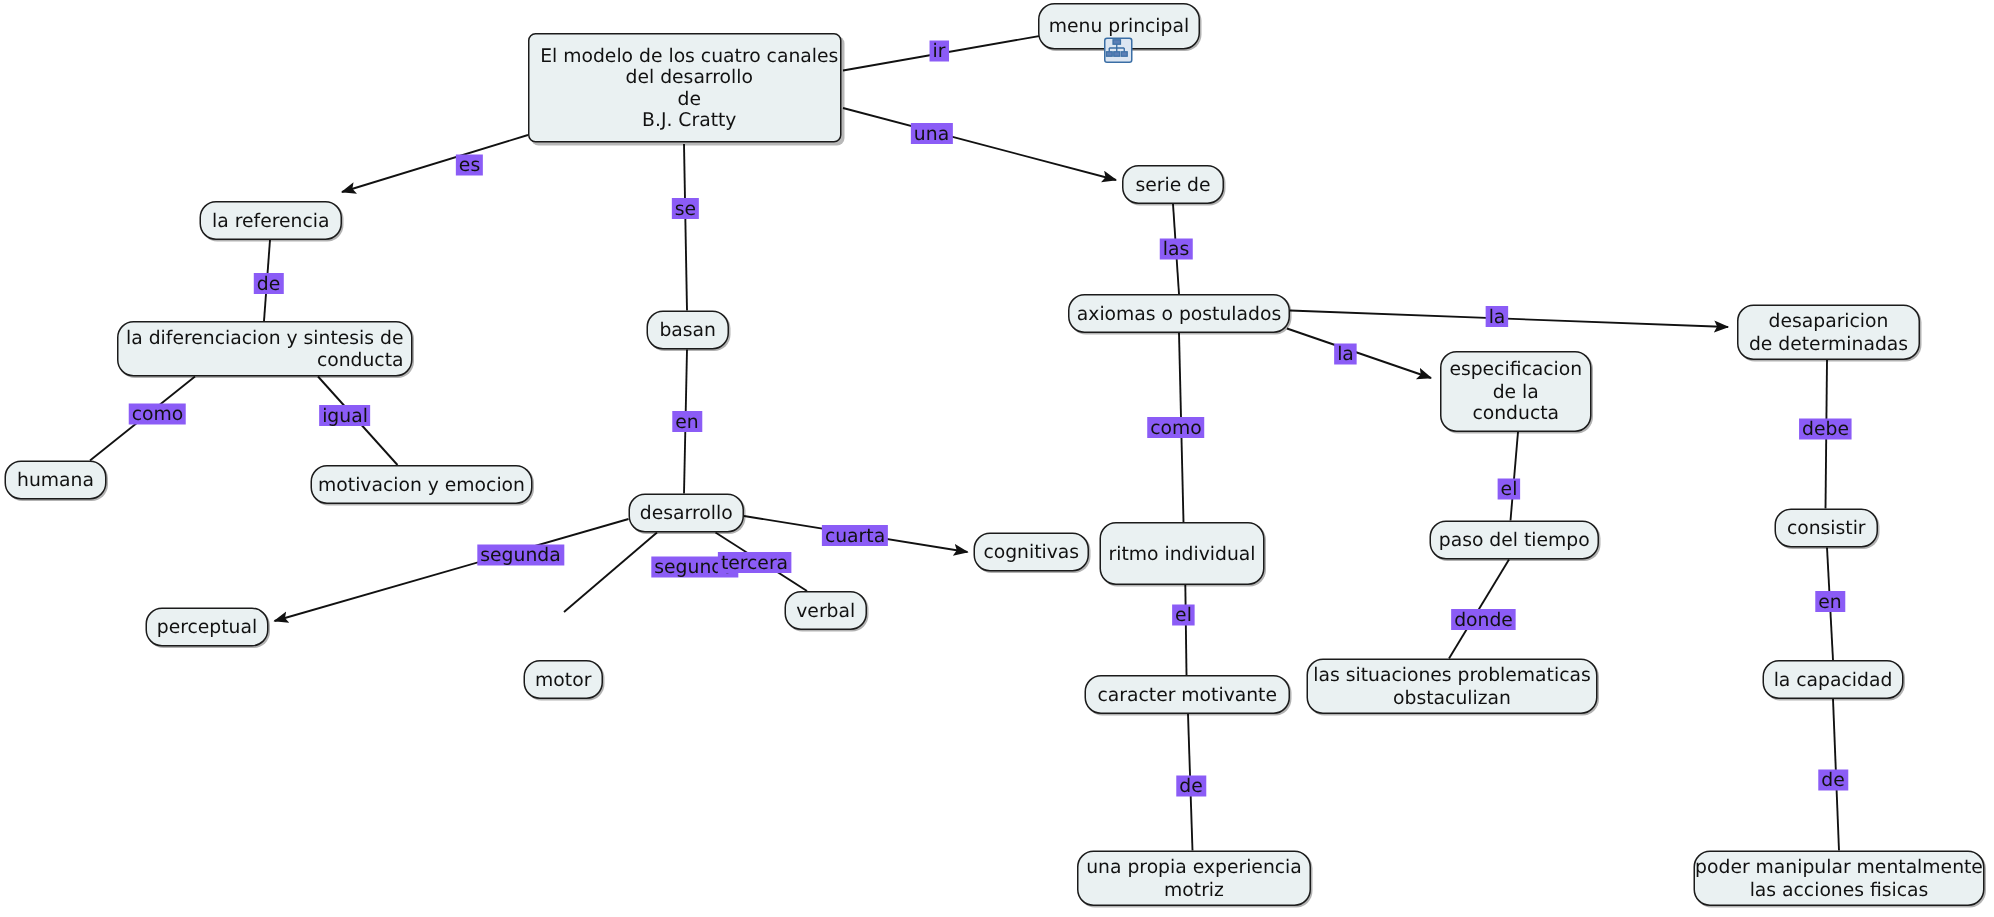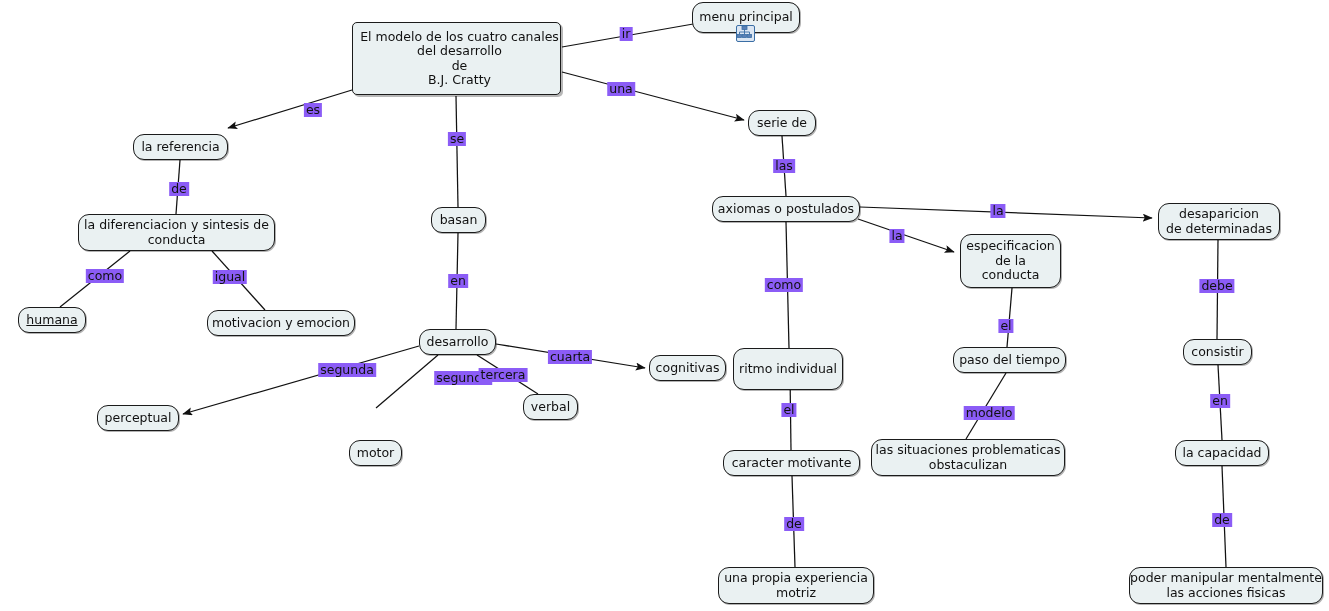--- a/index.html
+++ b/index.html
@@ -125,44 +125,44 @@
       <div class="edge-label" style="left: 105px; top: 276px;">como</div>
       <div class="edge-label" style="left: 230px; top: 277px;">igual</div>
       <div class="edge-label" style="left: 458px; top: 281px;">en</div>
       <div class="edge-label" style="left: 784px; top: 285px;">como</div>
       <div class="edge-label" style="left: 1006px; top: 326px;">el</div>
       <div class="edge-label" style="left: 1217px; top: 286px;">debe</div>
       <div class="edge-label" style="left: 347px; top: 370px;">segunda</div>
       <div class="edge-label" style="left: 415px; top: 378px; margin-left: 48px;">segunda</div>
       <div class="edge-label" style="left: 503px; top: 375px;">tercera</div>
       <div class="edge-label" style="left: 570px; top: 357px;">cuarta</div>
-      <div class="edge-label" style="left: 989px; top: 413px;">modelo</div>
+      <div class="edge-label" style="left: 989px; top: 413px;">donde</div>
       <div class="edge-label" style="left: 789px; top: 410px;">el</div>
       <div class="edge-label" style="left: 1220px; top: 401px;">en</div>
       <div class="edge-label" style="left: 794px; top: 524px;">de</div>
       <div class="edge-label" style="left: 1222px; top: 520px;">de</div>
     </div>
   <div id="nodes">
       <div class="node root" style="left: 352px; top: 22px; width: 209px; height: 73px;">El modelo de los cuatro canales
 del desarrollo
 de
 B.J. Cratty</div>
       <div class="node pill" style="left: 692px; top: 2px; width: 108px; height: 31px;">menu principal</div>
       <div class="node pill" style="left: 748px; top: 110px; width: 68px; height: 26px;">serie de</div>
       <div class="node pill" style="left: 133px; top: 134px; width: 95px; height: 26px;">la referencia</div>
       <div class="node pill" style="left: 712px; top: 196px; width: 148px; height: 26px;">axiomas o postulados</div>
       <div class="node pill" style="left: 1158px; top: 203px; width: 122px; height: 37px;">desaparicion
 de determinadas</div>
-      <div class="node pill" style="left: 78px; top: 214px; width: 197px; height: 37px;">la diferenciacion y sintesis de
+      <div class="node pill" style="left: 78px; top: 214px; width: 197px; height: 37px; text-align: right;">la diferenciacion y sintesis de
 conducta</div>
       <div class="node pill" style="left: 431px; top: 207px; width: 55px; height: 26px;">basan</div>
       <div class="node pill" style="left: 960px; top: 234px; width: 101px; height: 54px;">especificacion
 de la
 conducta</div>
-      <div class="node pill" style="left: 18px; top: 307px; width: 68px; height: 26px; text-decoration: underline;">humana</div>
+      <div class="node pill" style="left: 3px; top: 307px; width: 68px; height: 26px;">humana</div>
       <div class="node pill" style="left: 207px; top: 310px; width: 148px; height: 26px;">motivacion y emocion</div>
       <div class="node pill" style="left: 953px; top: 347px; width: 113px; height: 26px;">paso del tiempo</div>
       <div class="node pill" style="left: 1183px; top: 339px; width: 69px; height: 26px;">consistir</div>
       <div class="node pill" style="left: 419px; top: 329px; width: 77px; height: 26px;">desarrollo</div>
       <div class="node pill" style="left: 649px; top: 355px; width: 77px; height: 26px;">cognitivas</div>
       <div class="node pill" style="left: 733px; top: 348px; width: 110px; height: 42px;">ritmo individual</div>
       <div class="node pill" style="left: 97px; top: 405px; width: 82px; height: 26px;">perceptual</div>
       <div class="node pill" style="left: 349px; top: 408px; width: 53px; height: 26px; margin-top: 32px;">motor</div>
       <div class="node pill" style="left: 523px; top: 394px; width: 55px; height: 26px;">verbal</div>
       <div class="node pill" style="left: 871px; top: 439px; width: 194px; height: 37px;">las situaciones problematicas

